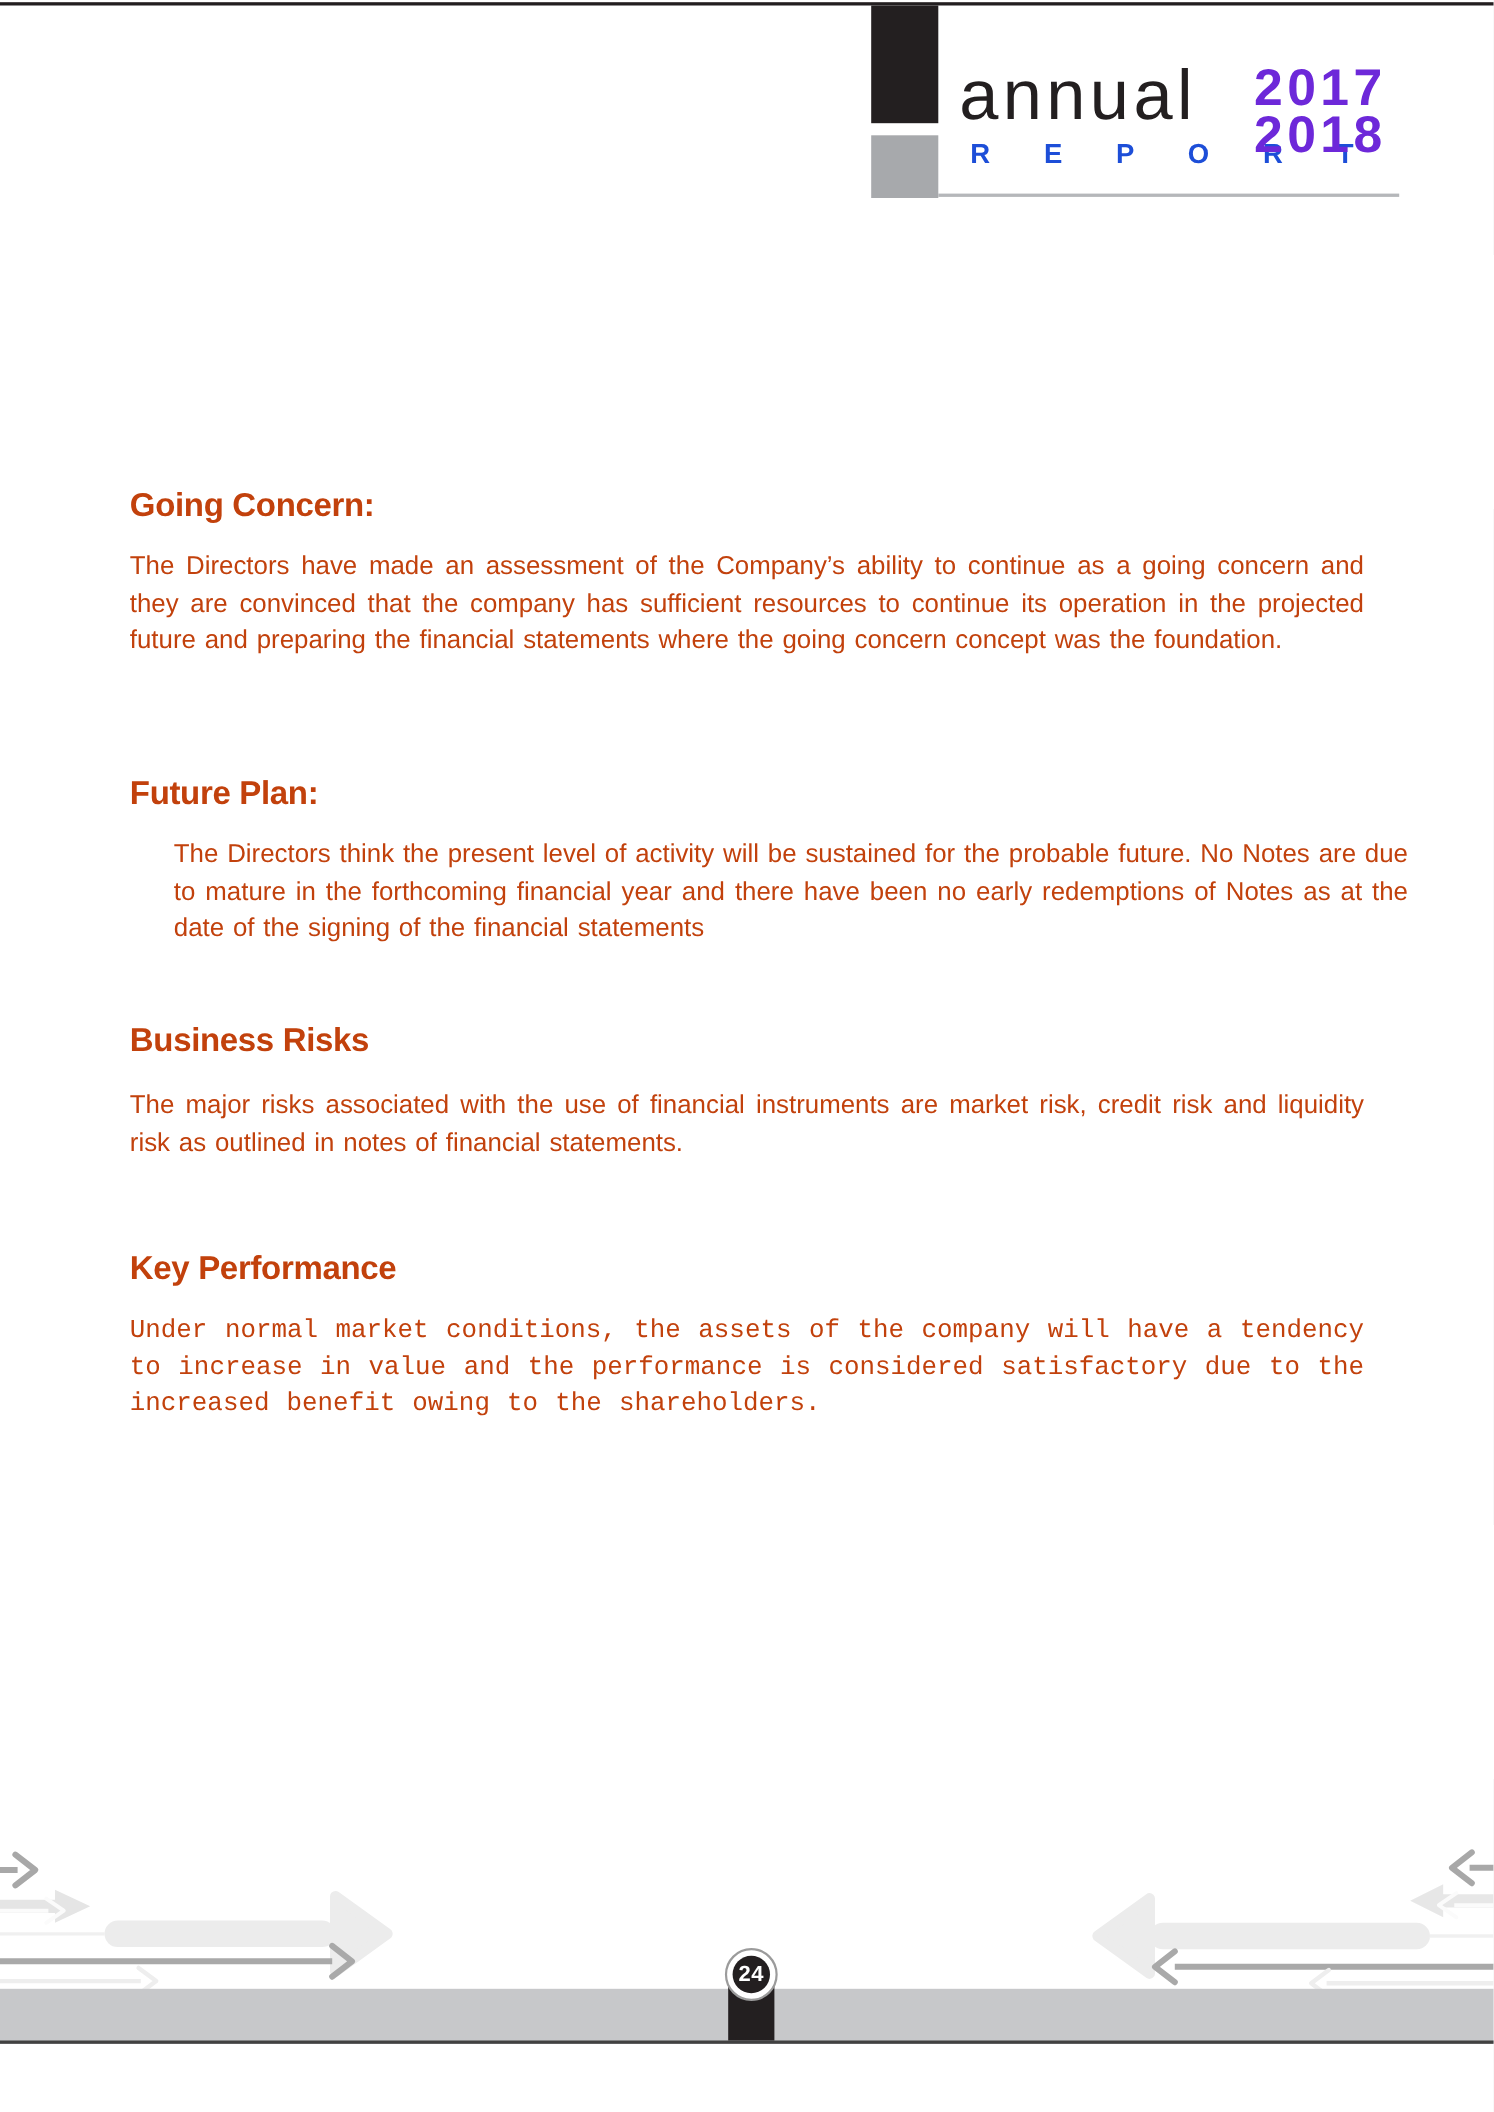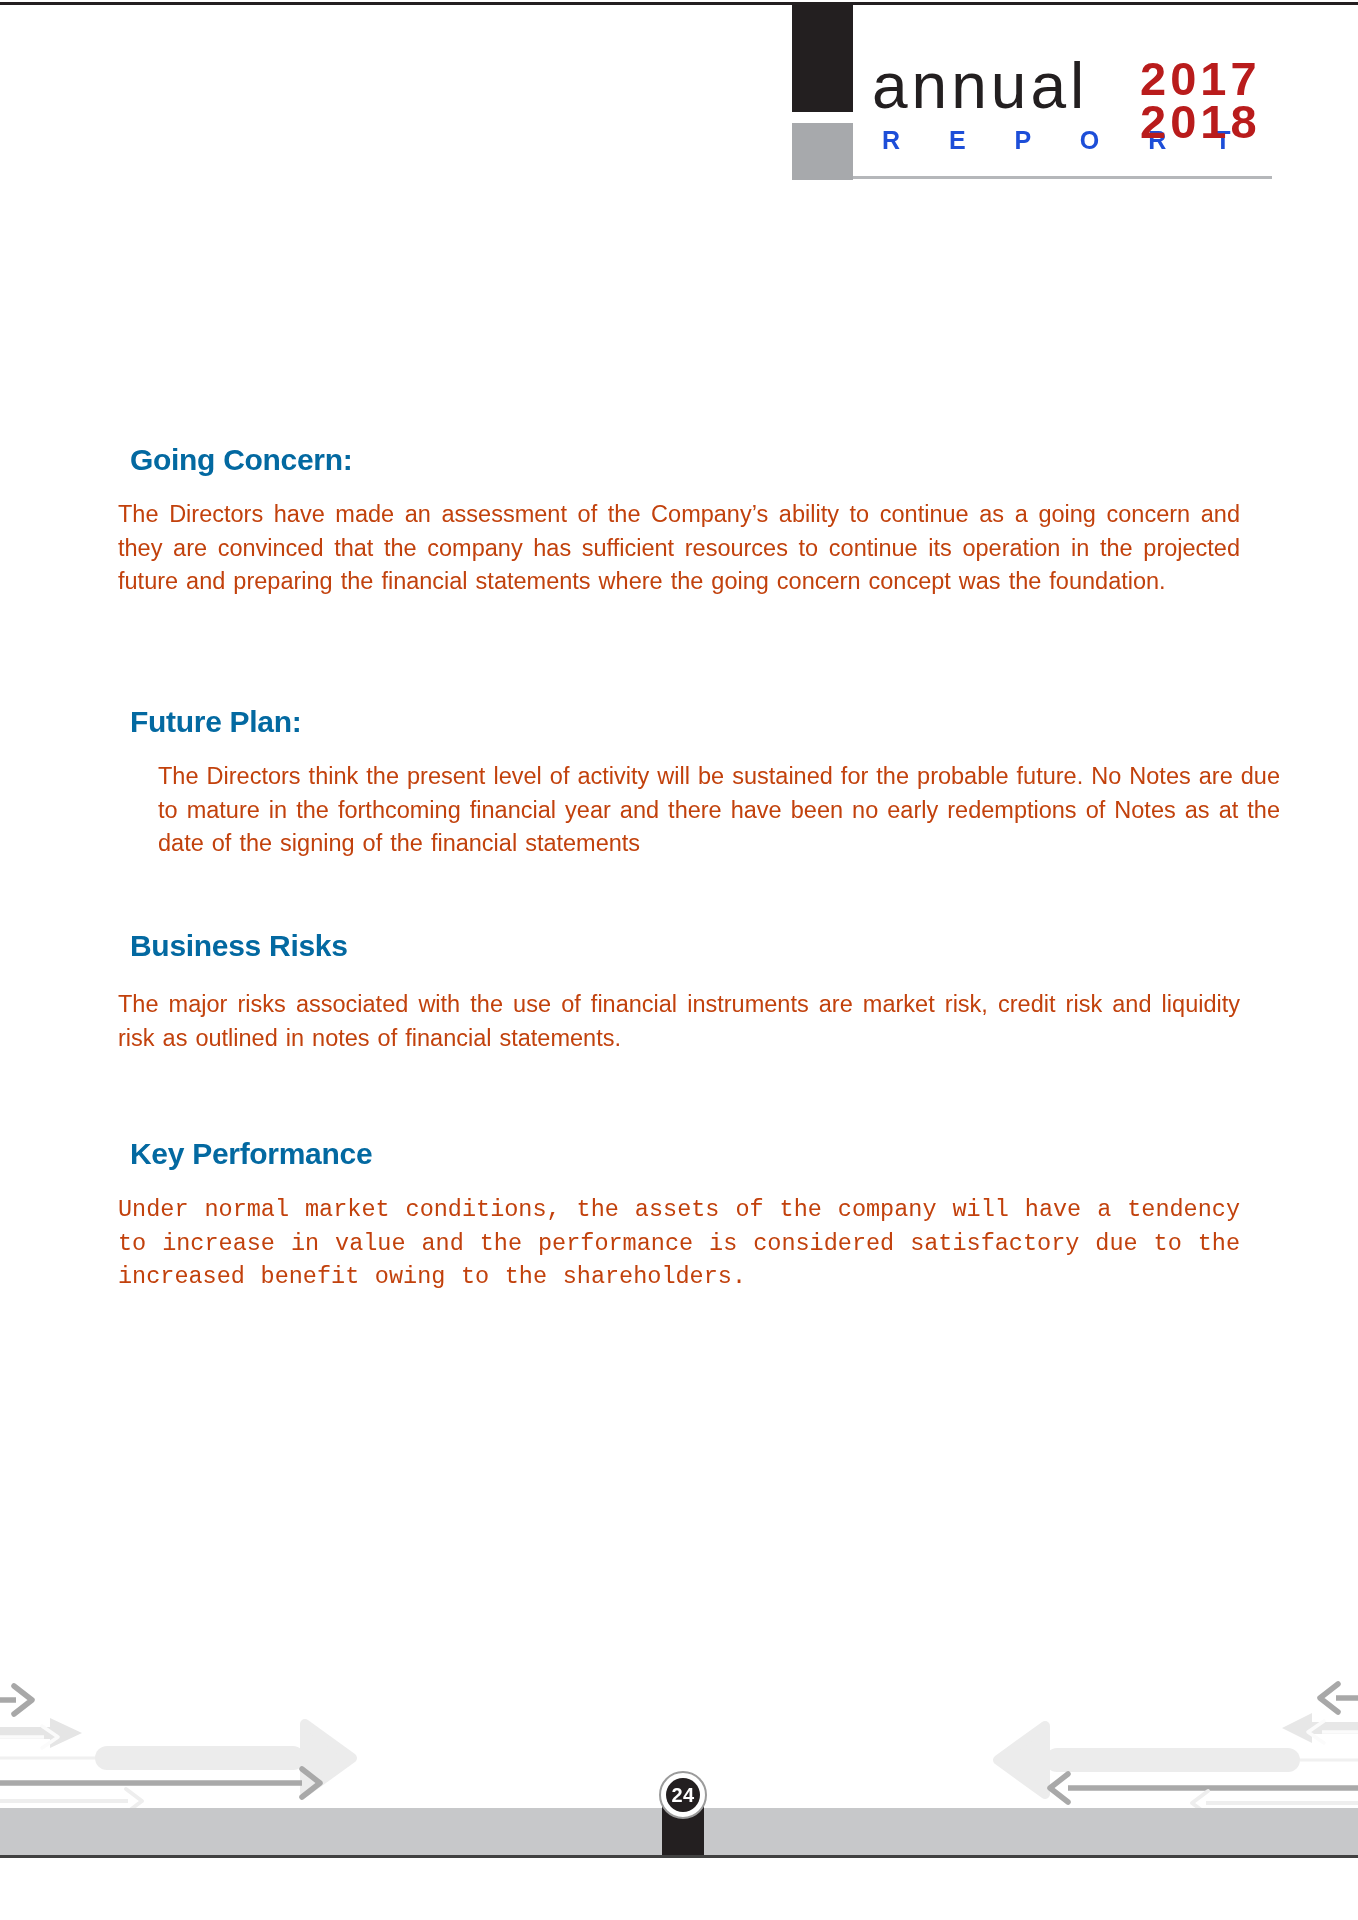--- a/index.html
+++ b/index.html
@@ -29,27 +29,27 @@
     position:absolute;left:872px;top:55px;
     font-size:64px;font-weight:400;letter-spacing:4px;line-height:62px;color:#231f20;
   }
   .logo-subtitle{
     position:absolute;left:882px;top:127px;
     font-size:25px;font-weight:bold;letter-spacing:21px;line-height:26px;color:#1d4ed8;
     white-space:nowrap;
   }
   .logo-years{
     position:absolute;left:1140px;top:57px;
-    font-size:47px;font-weight:bold;letter-spacing:4px;line-height:43px;color:#b91c1c;
+    font-size:47px;font-weight:bold;letter-spacing:4px;line-height:43px;color:#6d28d9;
   }
   .logo-years span{display:block;}
   
   .section-heading{
-    position:absolute;left:130px;width:1122px;
-    font-size:30px;font-weight:bold;letter-spacing:-0.3px;line-height:38px;color:#0369a1;
+    position:absolute;left:118px;width:1122px;
+    font-size:30px;font-weight:bold;letter-spacing:-0.3px;line-height:38px;color:#c2410c;
   }
   .section-body{
     position:absolute;left:118px;width:1122px;
     font-size:23.5px;line-height:33.5px;color:#c2410c;
     text-align:justify;text-justify:inter-word;word-spacing:1.5px;
   }
   .h-1{top:441px;} .b-1{top:498px;}
   .h-2{top:703px;} .b-2{top:760px;margin-left:40px;}
   .h-3{top:927px;} .b-3{top:988px;}
   .h-4{top:1135px;} .b-4{top:1193px;font-family:Liberation Mono, monospace;}

